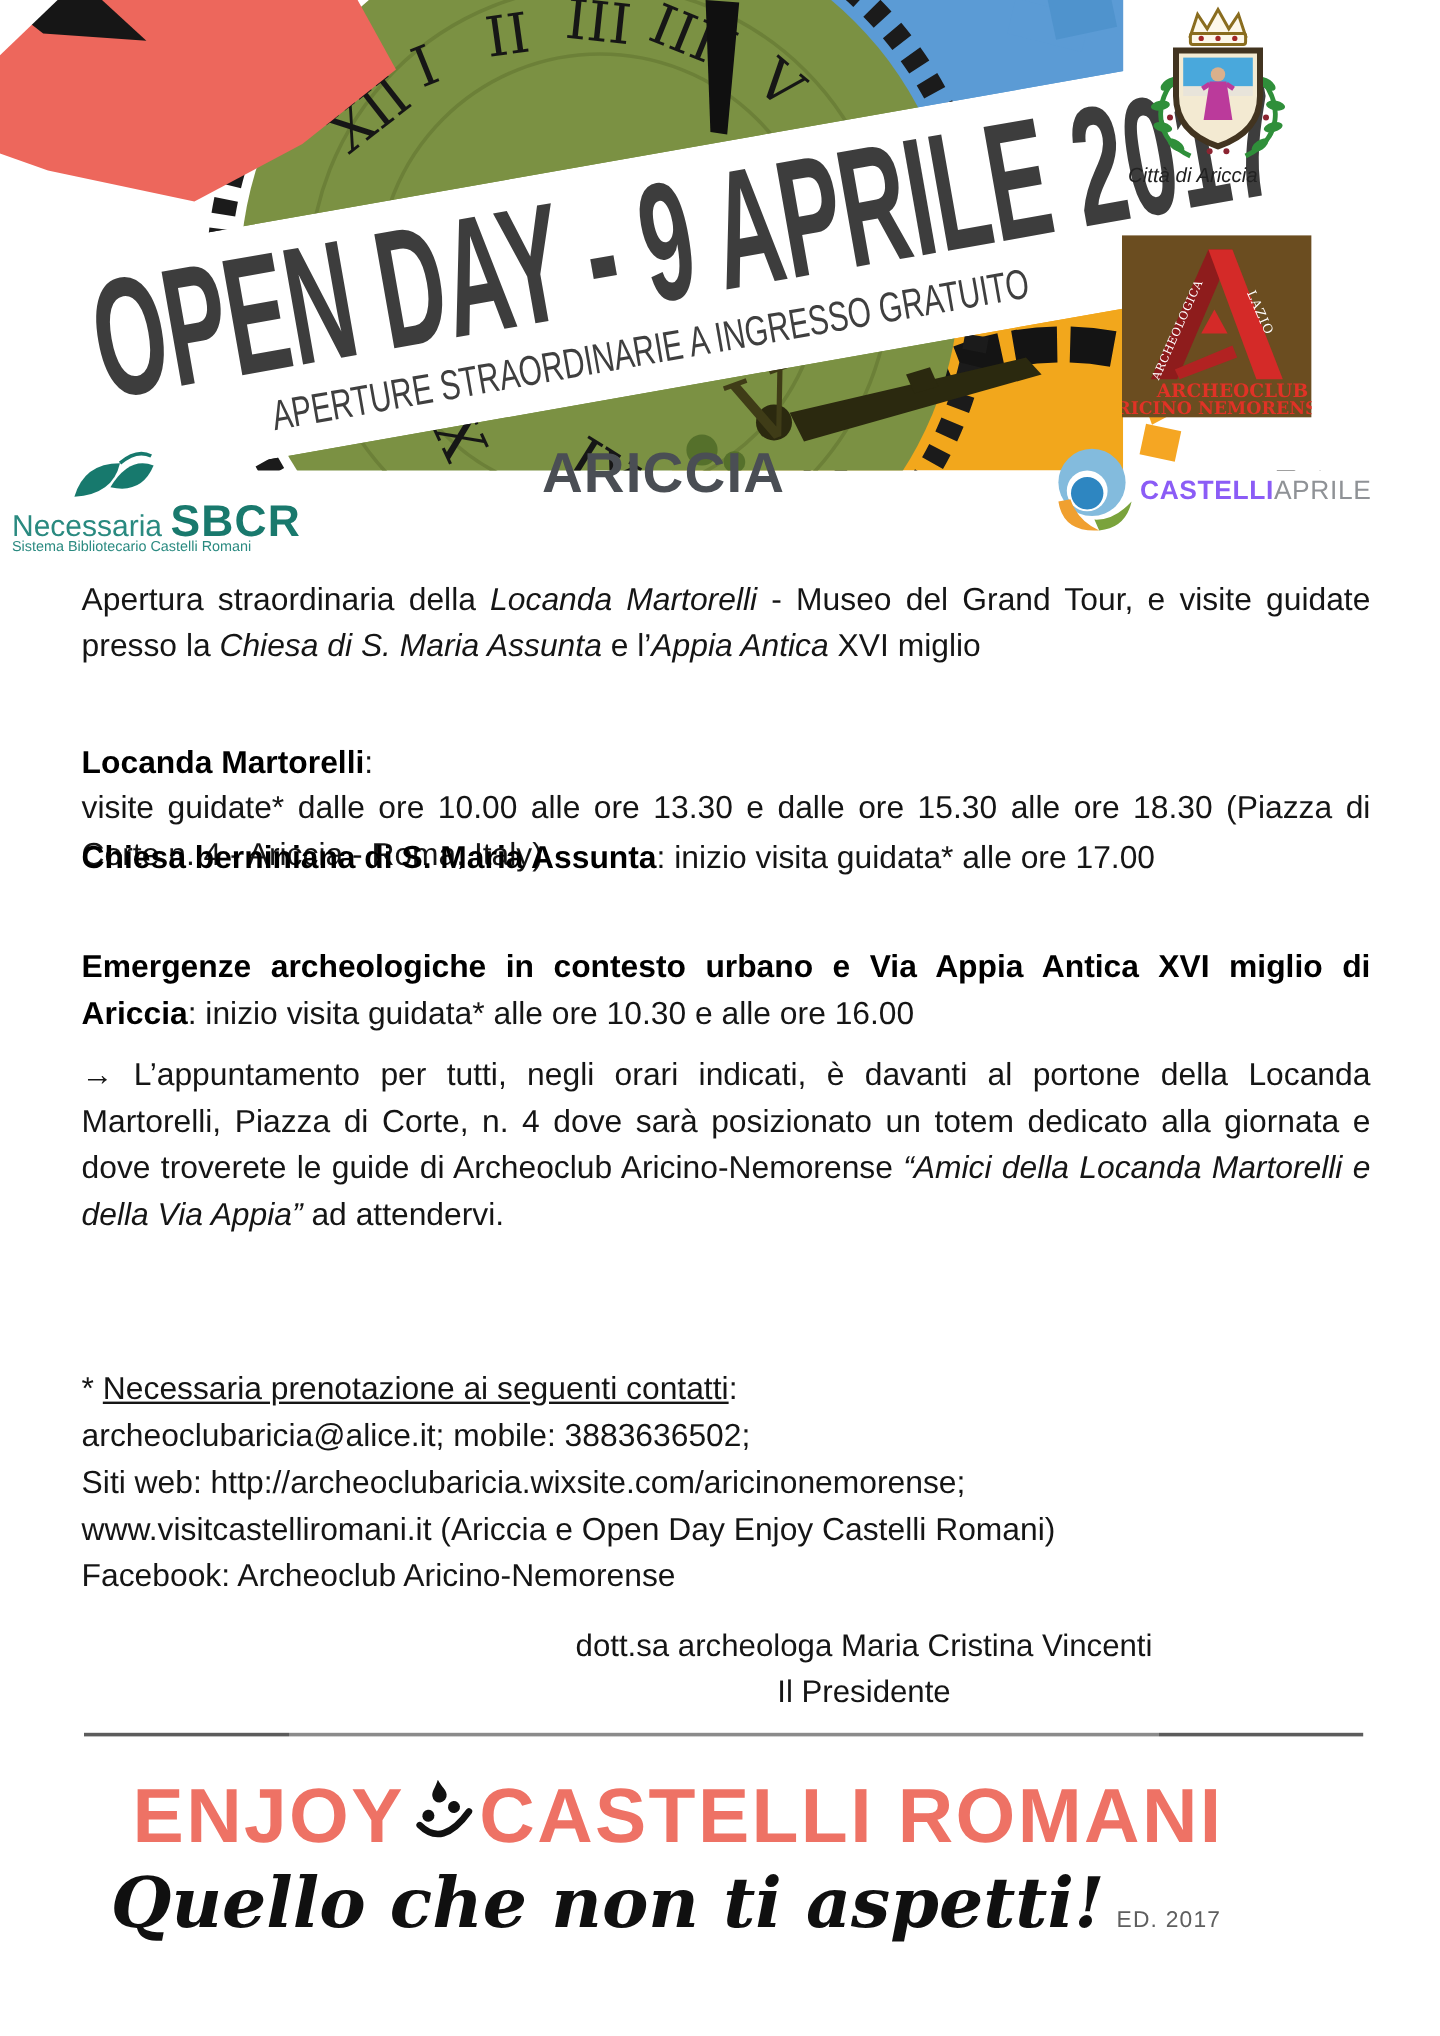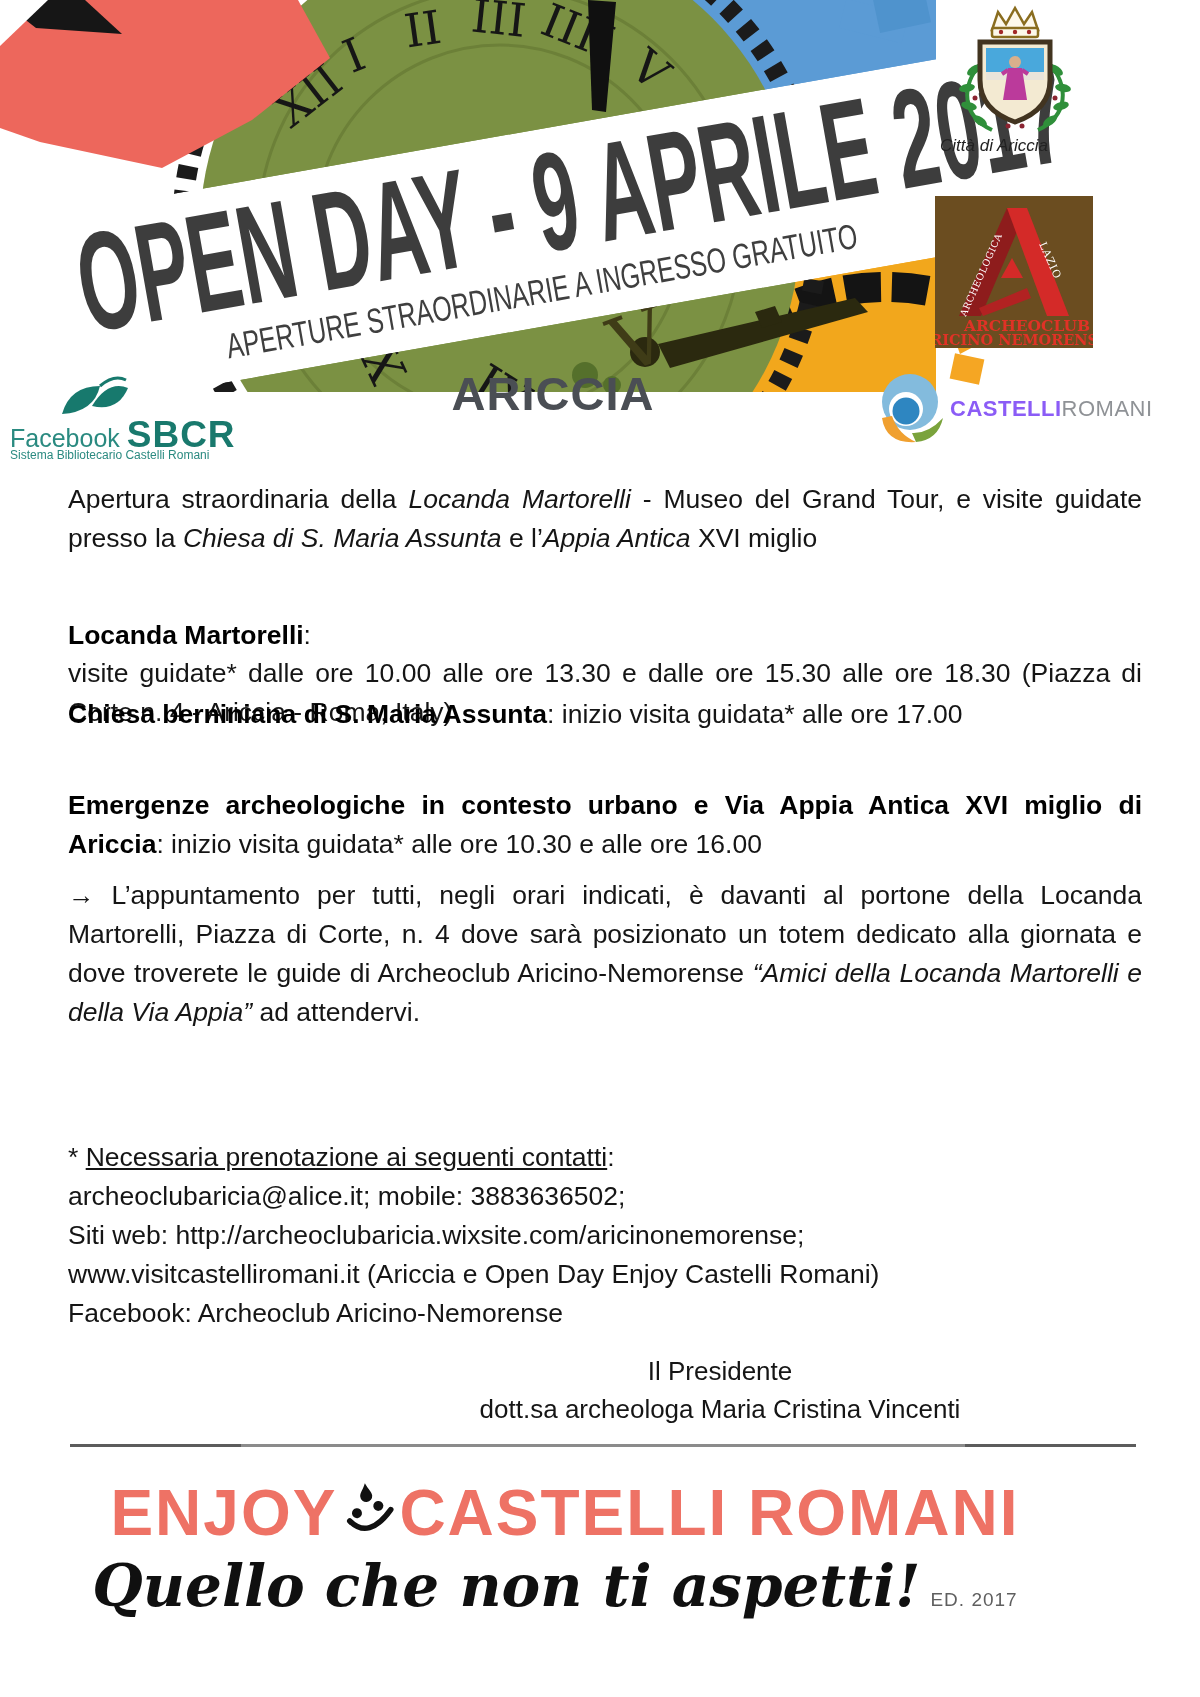--- a/index.html
+++ b/index.html
@@ -176,37 +176,37 @@
     </svg>
   </div>
 
   <div class="sbcr">
     <svg class="sbcr-leaf" width="80" height="44" viewBox="0 0 80 44">
       <path d="M6,40 Q14,12 44,12 Q38,38 6,40 Z" fill="#17796d"></path>
       <path d="M36,32 Q52,6 72,14 Q62,38 36,32 Z" fill="#17796d"></path>
       <path d="M44,12 Q58,0 70,6" stroke="#17796d" stroke-width="3" fill="none"></path>
     </svg>
     <div class="sbcr-textrow">
-      <span class="sbcr-prefix">Facebook </span><span class="sbcr-acronym">SBCR</span>
+      <span class="sbcr-prefix">Necessaria </span><span class="sbcr-acronym">SBCR</span>
     </div>
     <div class="sbcr-sub">Sistema Bibliotecario Castelli Romani</div>
   </div>
 
   <div class="section-title">ARICCIA</div>
 
   <div class="castelli">
     <svg width="70" height="88" viewBox="0 0 70 88">
       <circle cx="34" cy="30" r="28" fill="#83bbdd"></circle>
       <circle cx="30" cy="37" r="17" fill="#ffffff"></circle>
       <circle cx="30" cy="39" r="13.5" fill="#2e86c1"></circle>
       <path d="M6,46 Q10,72 40,70 Q22,62 16,44 Z" fill="#f0a030"></path>
       <path d="M40,70 Q62,68 67,46 Q52,62 36,61 Z" fill="#7aa33c"></path>
     </svg>
     <div class="castelli-text">
-      <span class="castelli-part1">CASTELLI</span><span class="castelli-part2">ROMANI</span>
+      <span class="castelli-part1">CASTELLI</span><span class="castelli-part2">APRILE</span>
     </div>
   </div>
 
   <div class="bodyblock noj" style="top:616px;">
     <b>Locanda Martorelli</b><span>:</span>
   </div>
 
   <div class="bodyblock" style="top:480px;">
     <span>Apertura straordinaria della </span><em>Locanda Martorelli</em><span> - Museo del Grand Tour, e visite guidate presso la </span><em>Chiesa di S. Maria Assunta</em><span> e l’</span><em>Appia Antica</em><span> XVI miglio</span>
   </div>
@@ -232,22 +232,22 @@
     </div>
     <div class="contact-line">archeoclubaricia@alice.it; mobile: 3883636502;</div>
     <div class="contact-line">
       <span>Siti  web: </span><span>http://archeoclubaricia.wixsite.com/aricinonemorense;</span>
     </div>
     <div class="contact-line">www.visitcastelliromani.it (Ariccia e Open Day Enjoy Castelli Romani)</div>
     <div class="contact-line">Facebook: Archeoclub Aricino-Nemorense</div>
   </div>
 
   <div class="signature">
+    <div>dott.sa archeologa Maria Cristina Vincenti</div>
     <div>Il Presidente</div>
-    <div>dott.sa archeologa Maria Cristina Vincenti</div>
   </div>
 
   <div class="rule"></div>
 
   <div class="brandrow">
     <span class="brand-coral">ENJOY</span>
     <svg class="smiley" width="54" height="58" viewBox="0 0 54 58">
       <path d="M27,1 C30,8 33,10 33,14 a6,6 0 1,1 -12,0 C21,10 24,8 27,1 Z" fill="#111"></path>
       <circle cx="16" cy="30" r="5" fill="#111"></circle>
       <circle cx="38" cy="25" r="5" fill="#111"></circle>

